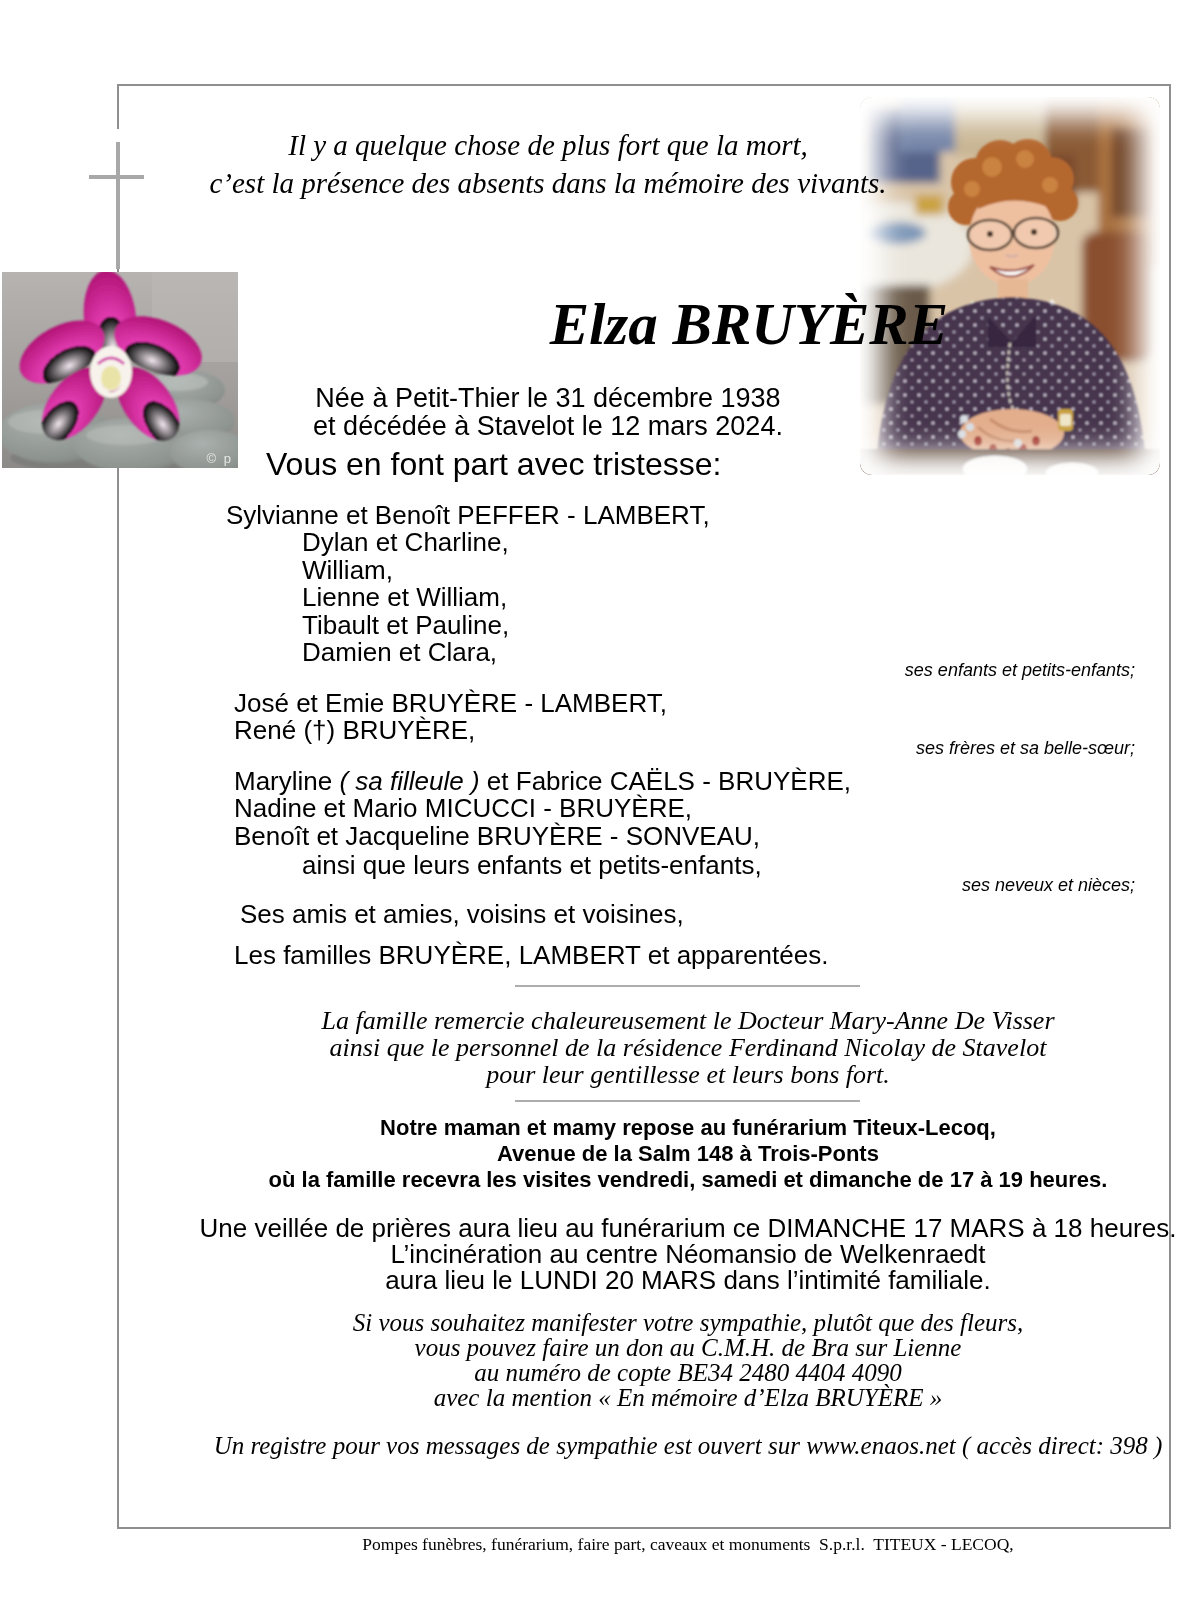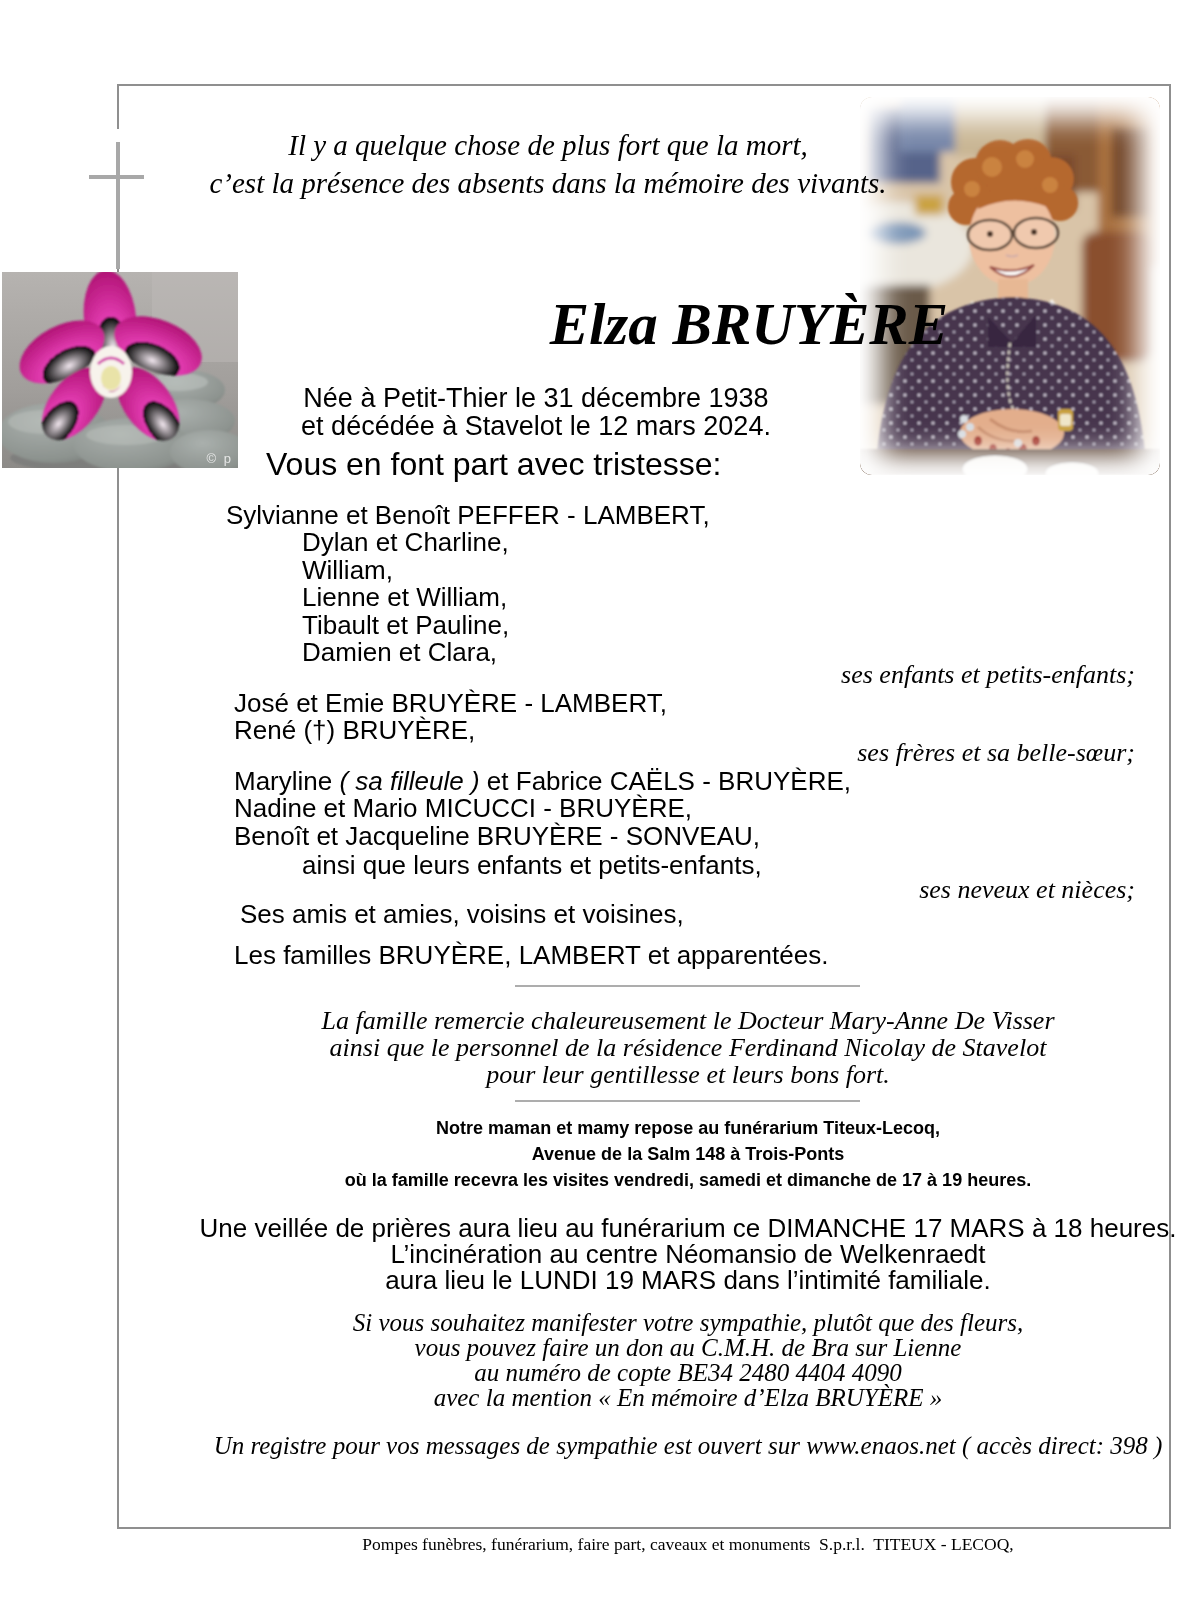--- a/index.html
+++ b/index.html
@@ -17,28 +17,28 @@
   .watermark{position:absolute;right:5px;bottom:2px;font-size:13px;letter-spacing:2px;
              color:rgba(245,245,245,.85);font-family:"Liberation Sans",sans-serif;}
   .portrait{left:860px;top:97px;width:300px;height:378px;border-radius:12px;overflow:hidden;}
   .portrait::after{content:"";position:absolute;inset:0;border-radius:12px;
                    box-shadow:inset 0 0 28px 22px #ffffff;}
   
   .serif-i{font-family:"Liberation Serif",serif;font-style:italic;}
   .quote{left:148px;top:126px;width:800px;text-align:center;font-size:29px;line-height:38px;}
   .madame{left:148px;top:215px;width:800px;text-align:center;font-size:45px;font-weight:bold;}
   .bigname{left:148px;top:290px;width:800px;text-align:right;font-size:59px;font-weight:bold;}
-  .vital{left:136px;top:384px;width:800px;text-align:center;font-size:27px;line-height:28px;}
+  .vital{left:148px;top:384px;width:800px;text-align:center;font-size:27px;line-height:28px;}
   .announce{left:266px;top:446px;font-size:32px;}
   .fam{font-size:26px;white-space:nowrap;}
-  .rel{font-size:26px;font-style:italic;left:600px;width:535px;text-align:right;white-space:nowrap;font-family:Liberation Serif, serif;}
+  .rel{font-size:18px;font-style:italic;left:600px;width:535px;text-align:right;white-space:nowrap;}
   .divider{left:515px;width:345px;height:2px;background:#adadad;}
   .cblock{left:188px;width:1000px;text-align:center;}
   .thanks{top:1007px;font-size:26px;line-height:27px;}
-  .repose{top:1115px;font-size:18px;line-height:26px;font-weight:bold;}
+  .repose{top:1115px;font-size:22px;line-height:26px;font-weight:bold;}
   .ceremony{top:1215px;font-size:26px;line-height:26px;}
   .donation{top:1310px;font-size:25px;line-height:25px;}
   .register{top:1432px;font-size:25px;}
   .footer{top:1484px;font-size:17.5px;line-height:24px;font-family:"Liberation Serif",serif;white-space:pre-wrap;}
 </style>
 </head>
 <body>
 
 <div class="page">
 
@@ -246,21 +246,21 @@
 
   <div class="abs cblock repose">
     <div>Notre maman et mamy repose au funérarium Titeux-Lecoq,</div>
     <div>Avenue de la Salm 148 à Trois-Ponts</div>
     <div>où la famille recevra les visites vendredi, samedi et dimanche de 17 à 19 heures.</div>
   </div>
 
   <div class="abs cblock ceremony">
     <div>Une veillée de prières aura lieu au funérarium ce DIMANCHE 17 MARS à 18 heures.</div>
     <div>L’incinération au centre Néomansio de Welkenraedt</div>
-    <div>aura lieu le LUNDI 19 MARS dans l’intimité familiale.</div>
+    <div>aura lieu le LUNDI 20 MARS dans l’intimité familiale.</div>
   </div>
 
   <div class="abs cblock donation serif-i">
     <div>Si vous souhaitez manifester votre sympathie, plutôt que des fleurs,</div>
     <div>vous pouvez faire un don au C.M.H. de Bra sur Lienne</div>
     <div>au numéro de copte BE34 2480 4404 4090</div>
     <div>avec la mention « En mémoire d’Elza BRUYÈRE »</div>
   </div>
 
   <div class="abs cblock register serif-i">Un registre pour vos messages de sympathie est ouvert sur www.enaos.net ( accès direct: 398 )</div>

